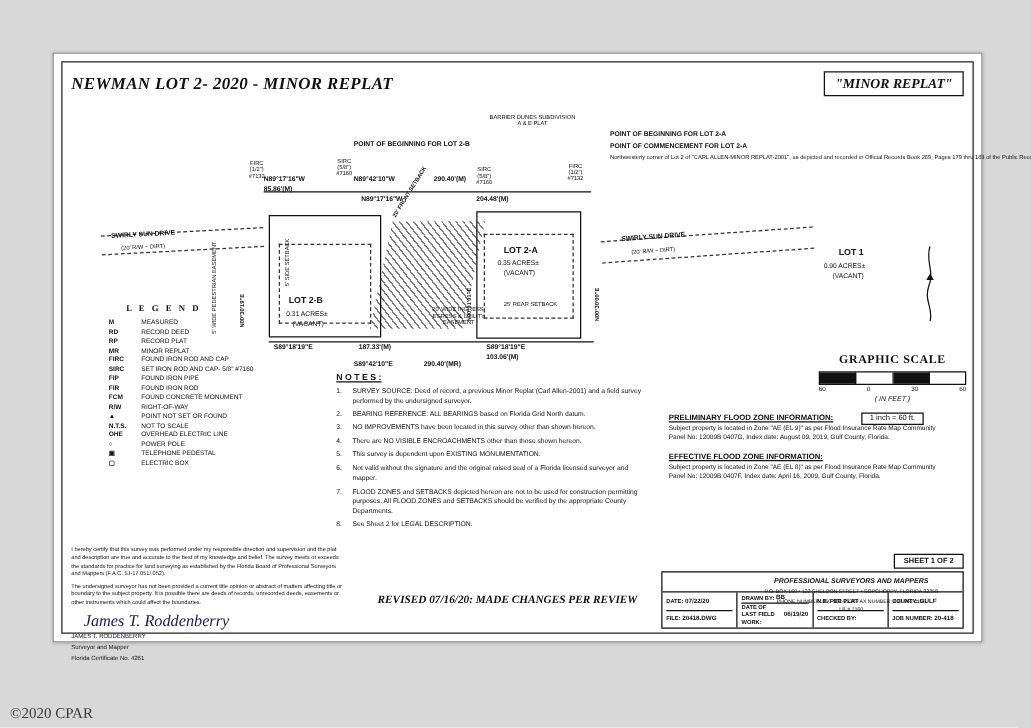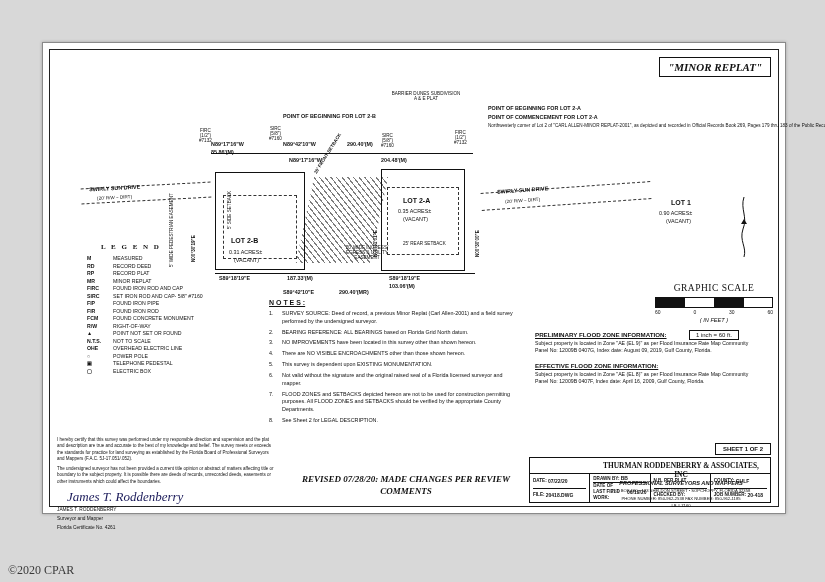--- a/index.html
+++ b/index.html
@@ -70,21 +70,21 @@
   
   .notes{
     position:absolute;left:226px;top:256px;width:250px;
   }
   .notes h4{margin:0 0 4px 0;font-size:7px;font-weight:bold;text-decoration:underline;color:#111;}
   .note{display:flex;font-size:5.4px;line-height:1.45;margin-bottom:3px;color:#111;}
   .note .n{width:13px;}
   .note .t{flex:1;}
   
   .gscale{position:absolute;left:612px;top:240px;width:118px;text-align:center;color:#111;}
-  .gscale .ttl{font-family:"Liberation Serif",serif;font-size:9.5px;letter-spacing:.5px;font-weight:normal;}
+  .gscale .ttl{font-family:"Liberation Serif",serif;font-size:9.5px;letter-spacing:.5px;font-weight:bold;}
   .bar{position:relative;height:9px;margin:4px 0 0 0;border:1px solid #111;display:flex;}
   .bar div{flex:1;border-right:1px solid #111;}
   .bar div:last-child{border-right:none;}
   .bar .fill{background:#111;}
   .ticks{display:flex;justify-content:space-between;font-size:5px;margin-top:1px;}
   .infeet{font-size:5.6px;font-style:italic;margin-top:2px;}
   .scaletext{font-size:6px;margin-top:3px;border:1px solid #111;display:inline-block;padding:1px 6px;}
   
   .flood{position:absolute;left:492px;top:288px;width:222px;color:#111;}
   .flood h5{margin:0 0 2px 0;font-size:6.2px;font-weight:bold;text-decoration:underline;}
@@ -131,20 +131,21 @@
     position:absolute;left:8px;bottom:4px;font-size:12px;color:#3a3a3a;font-family:"Liberation Serif",serif;
   }
   .compass{position:absolute;right:26px;top:120px;width:14px;height:60px;}
 </style>
 </head>
 <body>
 
 <div class="sheet">
   <div class="inner-border"></div>
 
+  <div class="title">NEWMAN LOT 2- 2020 - MINOR REPLAT</div>
   <div class="minor-replat-box">"MINOR REPLAT"</div>
 
   <div class="map">
 
     <div class="lbl tiny" style="left:330px;top:14px;text-align:center;width:90px;">BARRIER DUNES SUBDIVISION
 A &amp; E PLAT</div>
     <div class="lbl tiny6 b" style="left:232px;top:36px;">POINT OF BEGINNING FOR LOT 2-B</div>
     <div class="lbl tiny6 b" style="left:437px;top:28px;width:200px;">POINT OF BEGINNING FOR LOT 2-A</div>
     <div class="lbl tiny6 b" style="left:437px;top:37px;width:200px;">POINT OF COMMENCEMENT FOR LOT 2-A</div>
     <div class="lbl tiny" style="left:437px;top:46px;width:205px;">Northwesterly corner of Lot 2 of "CARL ALLEN-MINOR REPLAT-2001", as depicted and recorded in Official Records Book 269, Pages 179 thru 183 of the Public Records of Gulf County, Florida.</div>
@@ -356,27 +357,25 @@
   <div class="cert">
     <p>I hereby certify that this survey was performed under my responsible direction and supervision and the plat and description are true and accurate to the best of my knowledge and belief. The survey meets or exceeds the standards for practice for land surveying as established by the Florida Board of Professional Surveyors and Mappers (F.A.C. 5J-17.051/.052).</p>
     <p>The undersigned surveyor has not been provided a current title opinion or abstract of matters affecting title or boundary to the subject property.  It is possible there are deeds of records, unrecorded deeds, easements or other instruments which could affect the boundaries.</p>
     <div class="sig">James T. Roddenberry</div>
     <div class="certname">JAMES T. RODDENBERRY</div>
     <div class="certname">Surveyor and Mapper</div>
     <div class="certname">Florida Certificate No. 4261</div>
   </div>
 
   <div class="revised">
-    <div>REVISED 07/28/20: MADE CHANGES PER REVIEW</div>
-    <div>COMMENTS</div>
+    <div>REVISED 07/16/20: MADE CHANGES PER REVIEW</div>
   </div>
 
   <div class="firm">
     <div class="firmname">
-      <div class="n1">THURMAN RODDENBERRY &amp; ASSOCIATES, INC</div>
       <div class="n2">PROFESSIONAL SURVEYORS AND MAPPERS</div>
       <div class="n3">P.O. BOX 160  •  123 SHELDON STREET  •  SOPCHOPPY, FLORIDA 32358</div>
       <div class="n3">PHONE NUMBER: 850-962-2538          FAX NUMBER: 850-962-1185</div>
       <div class="n3">LB # 7160</div>
     </div>
     <div class="grid">
       <div class="cell">
         <div class="rowsplit">
           <div class="half brd">
             <b>DATE:</b>&nbsp;<span class="v">07/22/20</span>

